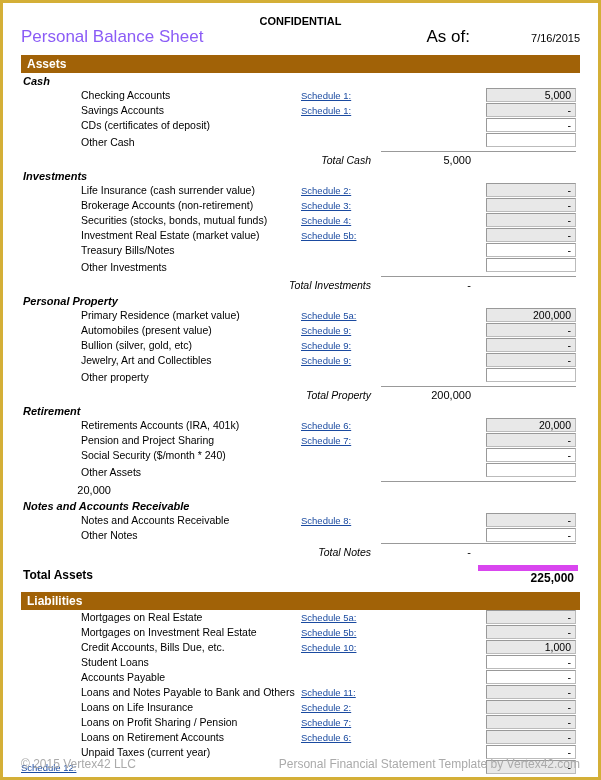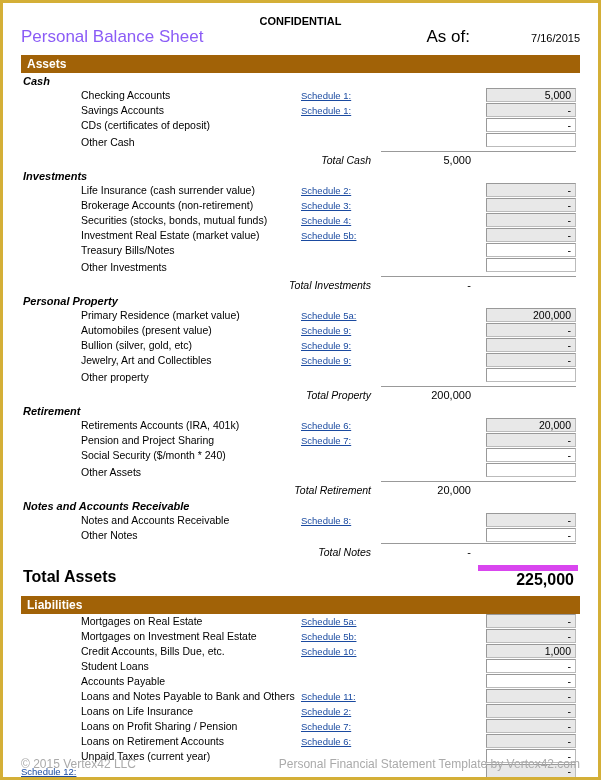--- a/index.html
+++ b/index.html
@@ -102,21 +102,21 @@
     flex: 0 0 360px;
     text-align: right;
     font-style: italic;
     font-size: 10.5px;
     padding-right: 10px;
   }
   .total-row {
     display: flex;
     align-items: center;
     font-weight: bold;
-    font-size: 16px;
+    font-size: 12px;
     padding: 3px 2px;
     margin-top: 2px;
   }
   .total-label { flex: 1; }
   .total-value {
     width: 100px;
     text-align: right;
     padding-right: 4px;
     border-top: 6px solid #d946ef;
   }
@@ -268,21 +268,20 @@
       <div class="value-col"><span class="value-box white">-</span></div>
     </div>
     <div class="row">
       <div class="label-col">Other Assets</div>
       <div class="schedule-col" style="text-decoration: none;"></div>
       <div class="value-col"><span class="value-box white"></span></div>
     </div>
     <div>
       <div class="underline-rule"></div>
       <div class="subtotal-row">
-        <div class="subtotal-label">Total Retirement</div>
         <div style="width: 94px; text-align: right; padding-right: 4px;">20,000</div>
       </div>
     </div>
     <div class="subsection">Notes and Accounts Receivable</div>
     <div class="row">
       <div class="label-col">Notes and Accounts Receivable</div>
       <div class="schedule-col">Schedule 8:</div>
       <div class="value-col"><span class="value-box">-</span></div>
     </div>
     <div class="row">

